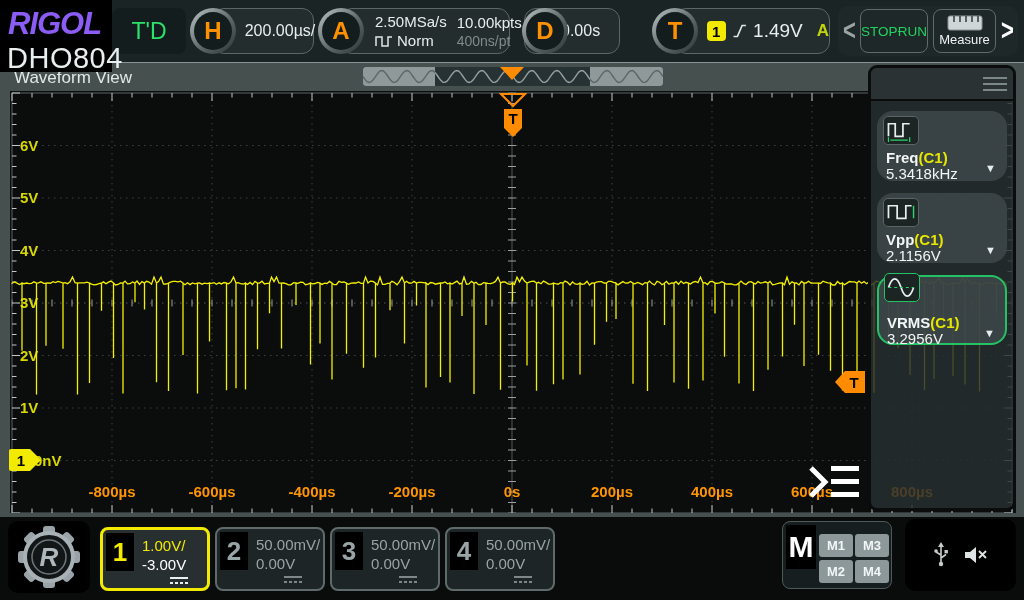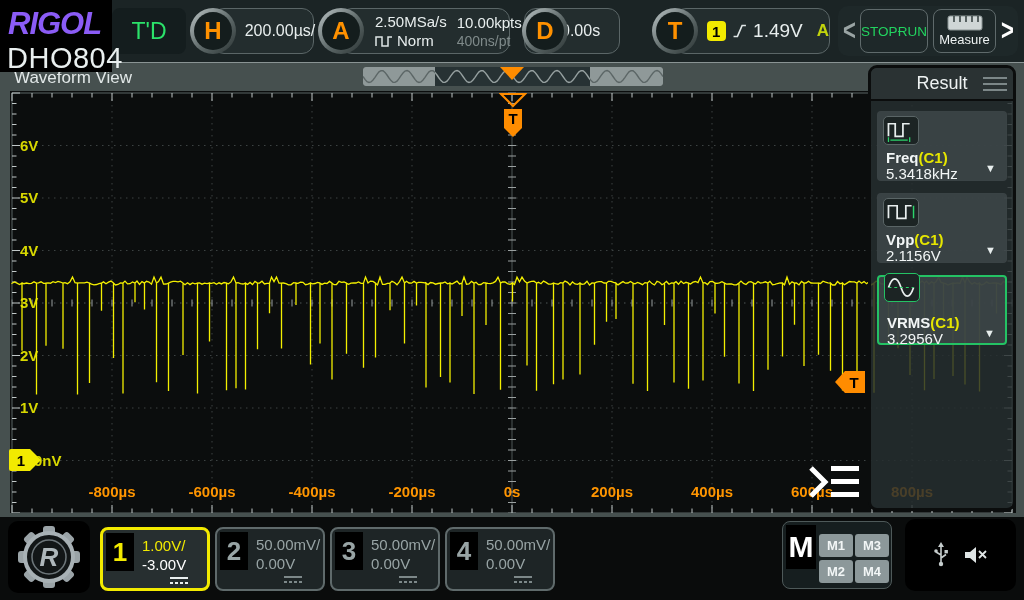--- a/index.html
+++ b/index.html
@@ -61,21 +61,21 @@
 
   
   #result-panel { position:absolute; left:868px; top:2px; width:148px; height:446px; z-index:3;
     background:rgba(38,46,48,0.84); border:3px solid #0b0d0d; border-radius:9px; }
   #result-header { position:relative; height:33px; background:#2a3233; border-radius:6px 6px 0 0;
     border-bottom:2px solid #0b0d0d; }
   #result-title { position:absolute; left:0; top:5px; width:100%; text-align:center; font-size:18px; color:#eef2f2; }
   #result-menu-icon { position:absolute; right:6px; top:9px; width:24px; }
   #result-menu-icon div { height:2px; background:#7c8788; margin-bottom:4px; }
   #result-items { display:flex; flex-direction:column; gap:12px; padding:10px 6px; }
-  .meas-card { position:relative; height:70px; background:rgba(64,73,75,0.78); border-radius:4px;
+  .meas-card { position:relative; height:70px; background:rgba(64,73,75,0.78); border-radius:16px;
     border:1.5px solid rgba(64,73,75,0.2); }
   .meas-card.selected { border:2.5px solid #24c264; }
   .meas-chip { position:absolute; left:5px; top:4px; width:36px; height:29px; background:#1c2424;
     border:1.5px solid #5a6566; border-radius:5px; }
   .meas-card.selected .meas-chip { border-color:#24c264; top:-4px; }
   .meas-label { position:absolute; left:8px; top:37px; font-size:15px; font-weight:bold; color:#f2f6f6; }
   .meas-label .c1 { color:#e6e600; }
   .meas-value { position:absolute; left:8px; top:53px; font-size:15px; color:#f2f6f6; }
   .meas-caret { position:absolute; right:10px; top:50px; font-size:11px; color:#e8eeee; }
 
@@ -533,21 +533,20 @@
 
     <svg class="abs" id="menu-icon" width="56" height="42" viewBox="0 0 56 42">
       <polyline points="5,7 19,21 5,35" stroke="#fff" stroke-width="5" fill="none"></polyline>
       <rect x="25" y="5" width="28" height="5" fill="#fff"></rect>
       <rect x="25" y="18" width="28" height="5" fill="#fff"></rect>
       <rect x="25" y="31" width="28" height="5" fill="#fff"></rect>
     </svg>
 
     <div id="result-panel">
       <div id="result-header">
-        <div id="result-title">Result</div>
         <div id="result-menu-icon">
             <div></div>
             <div></div>
             <div></div>
           </div>
       </div>
       <div id="result-items">
           <div class="meas-card">
             <svg class="meas-chip" viewBox="0 0 34 28">
               <path d="M4,20 V7 H11 V20 H19 V7 H26" stroke="#e8eeee" stroke-width="1.8" fill="none"></path>

